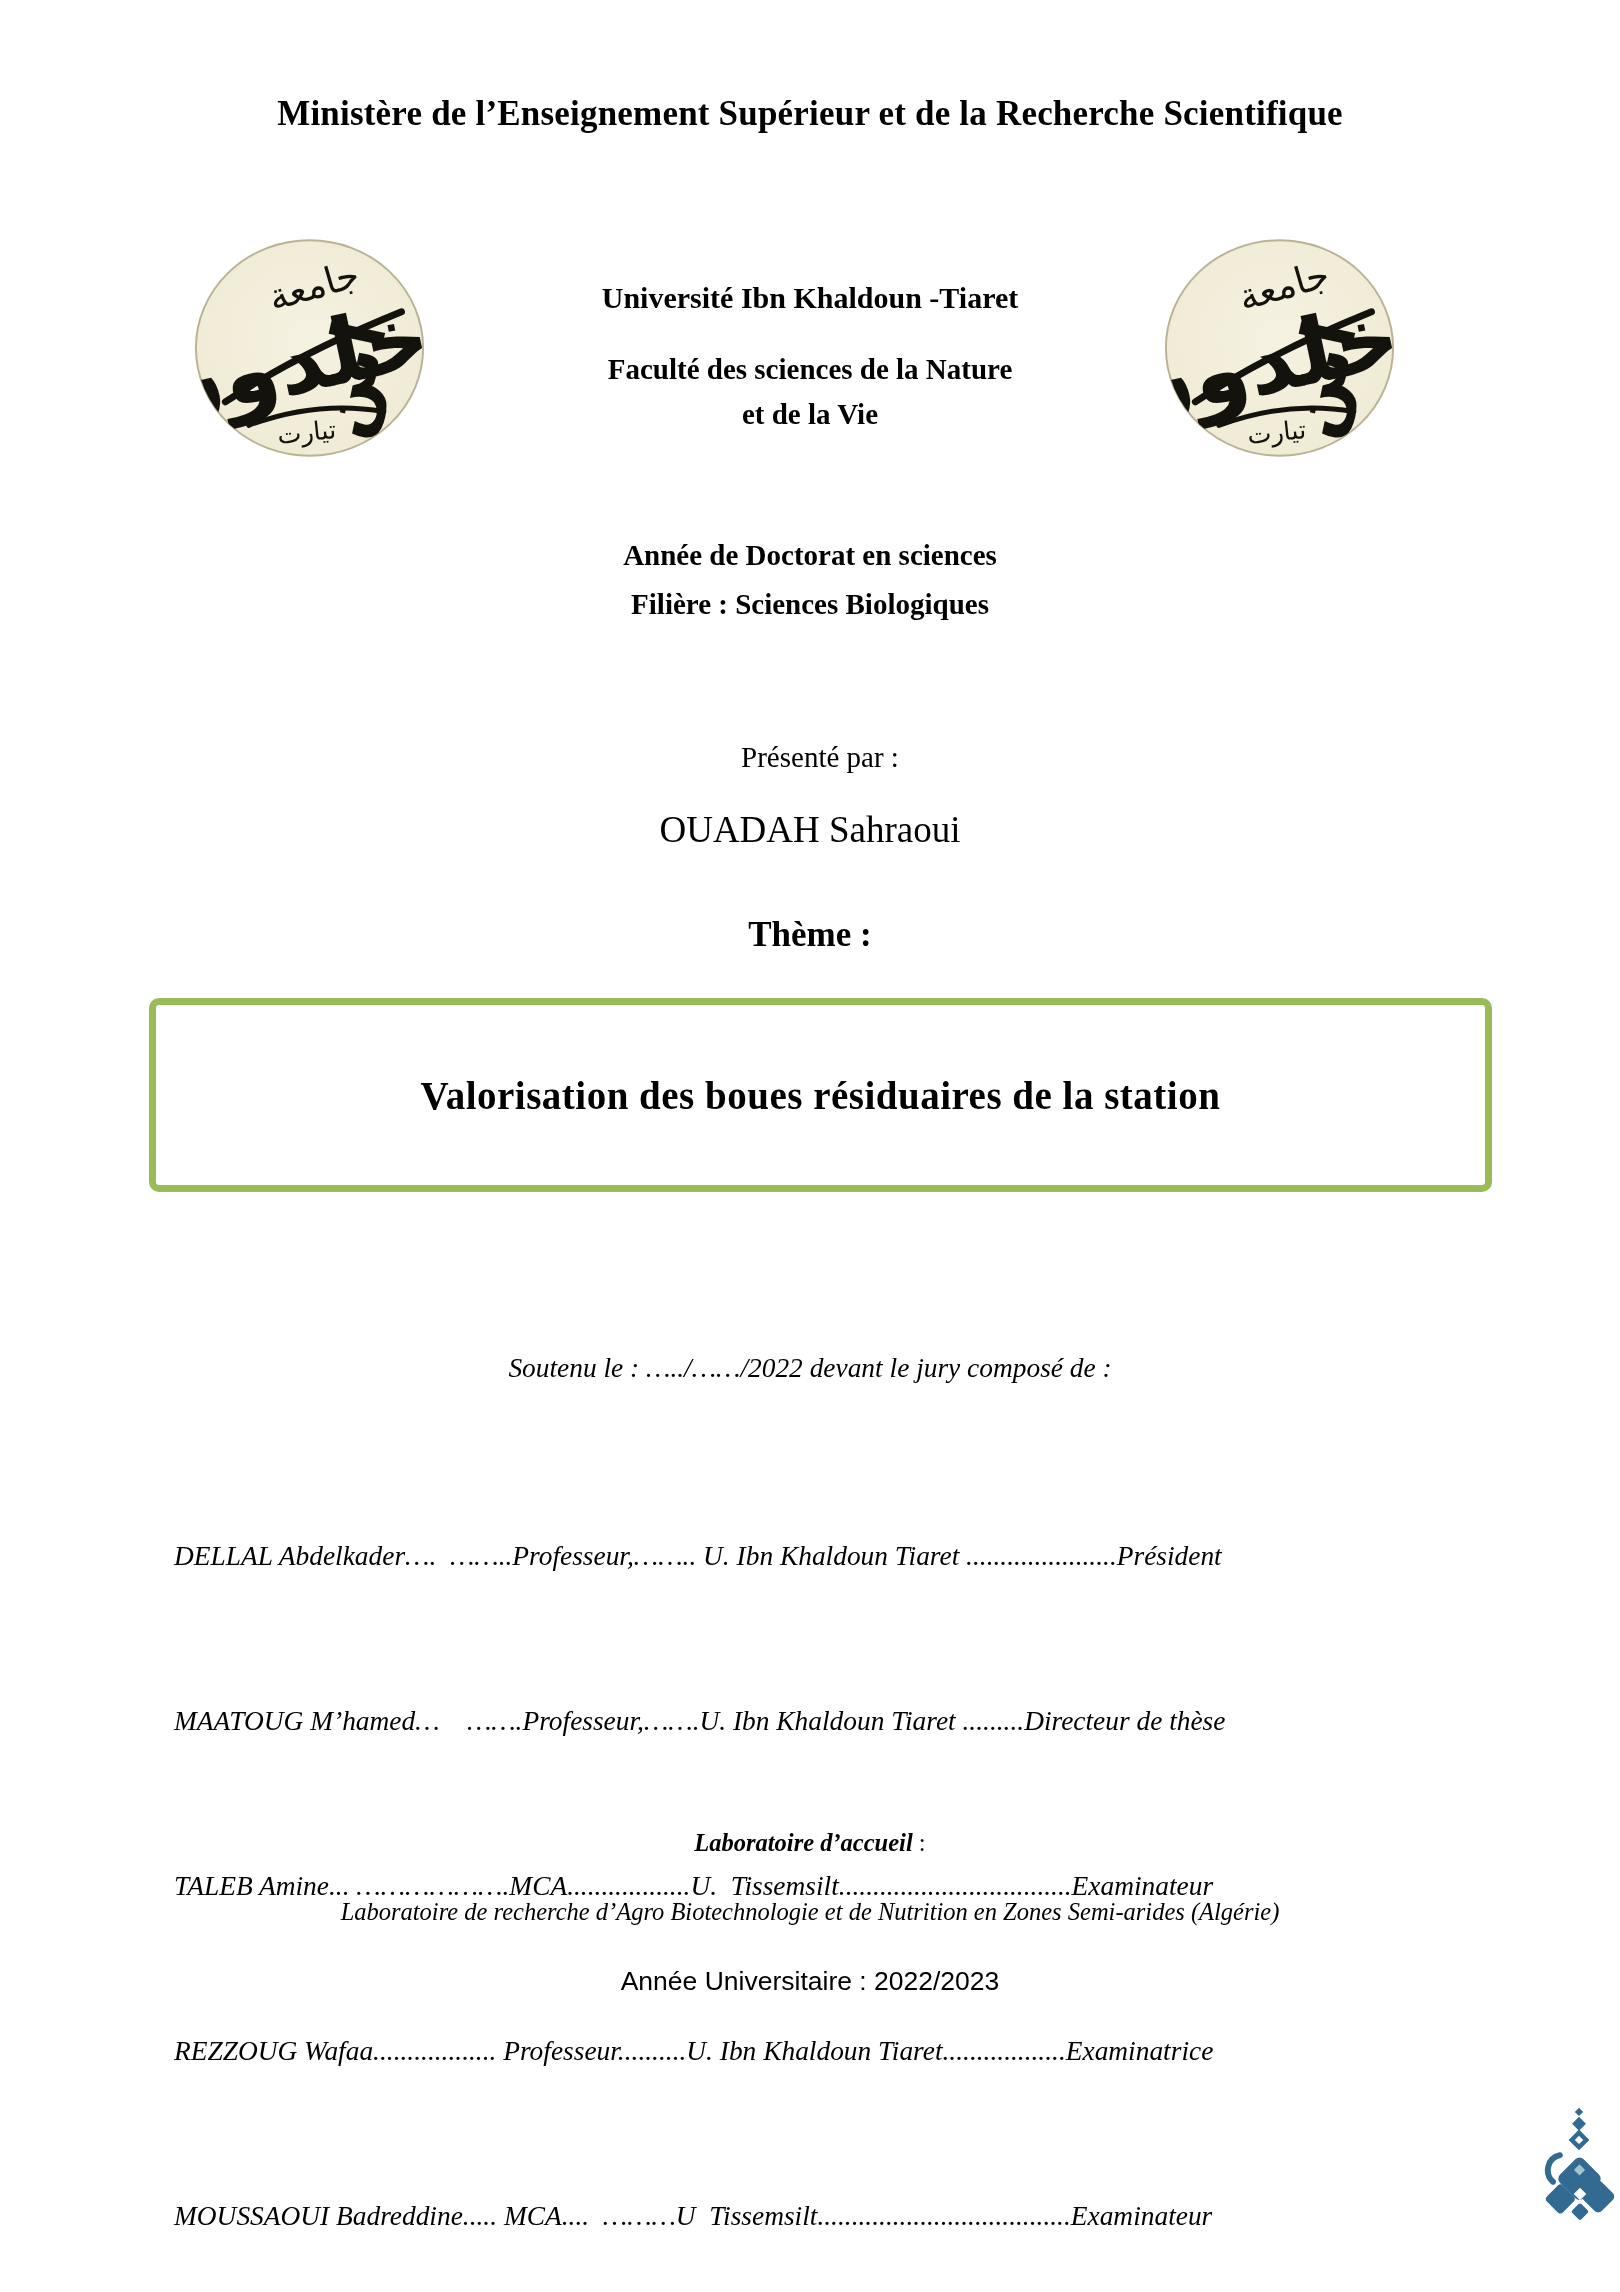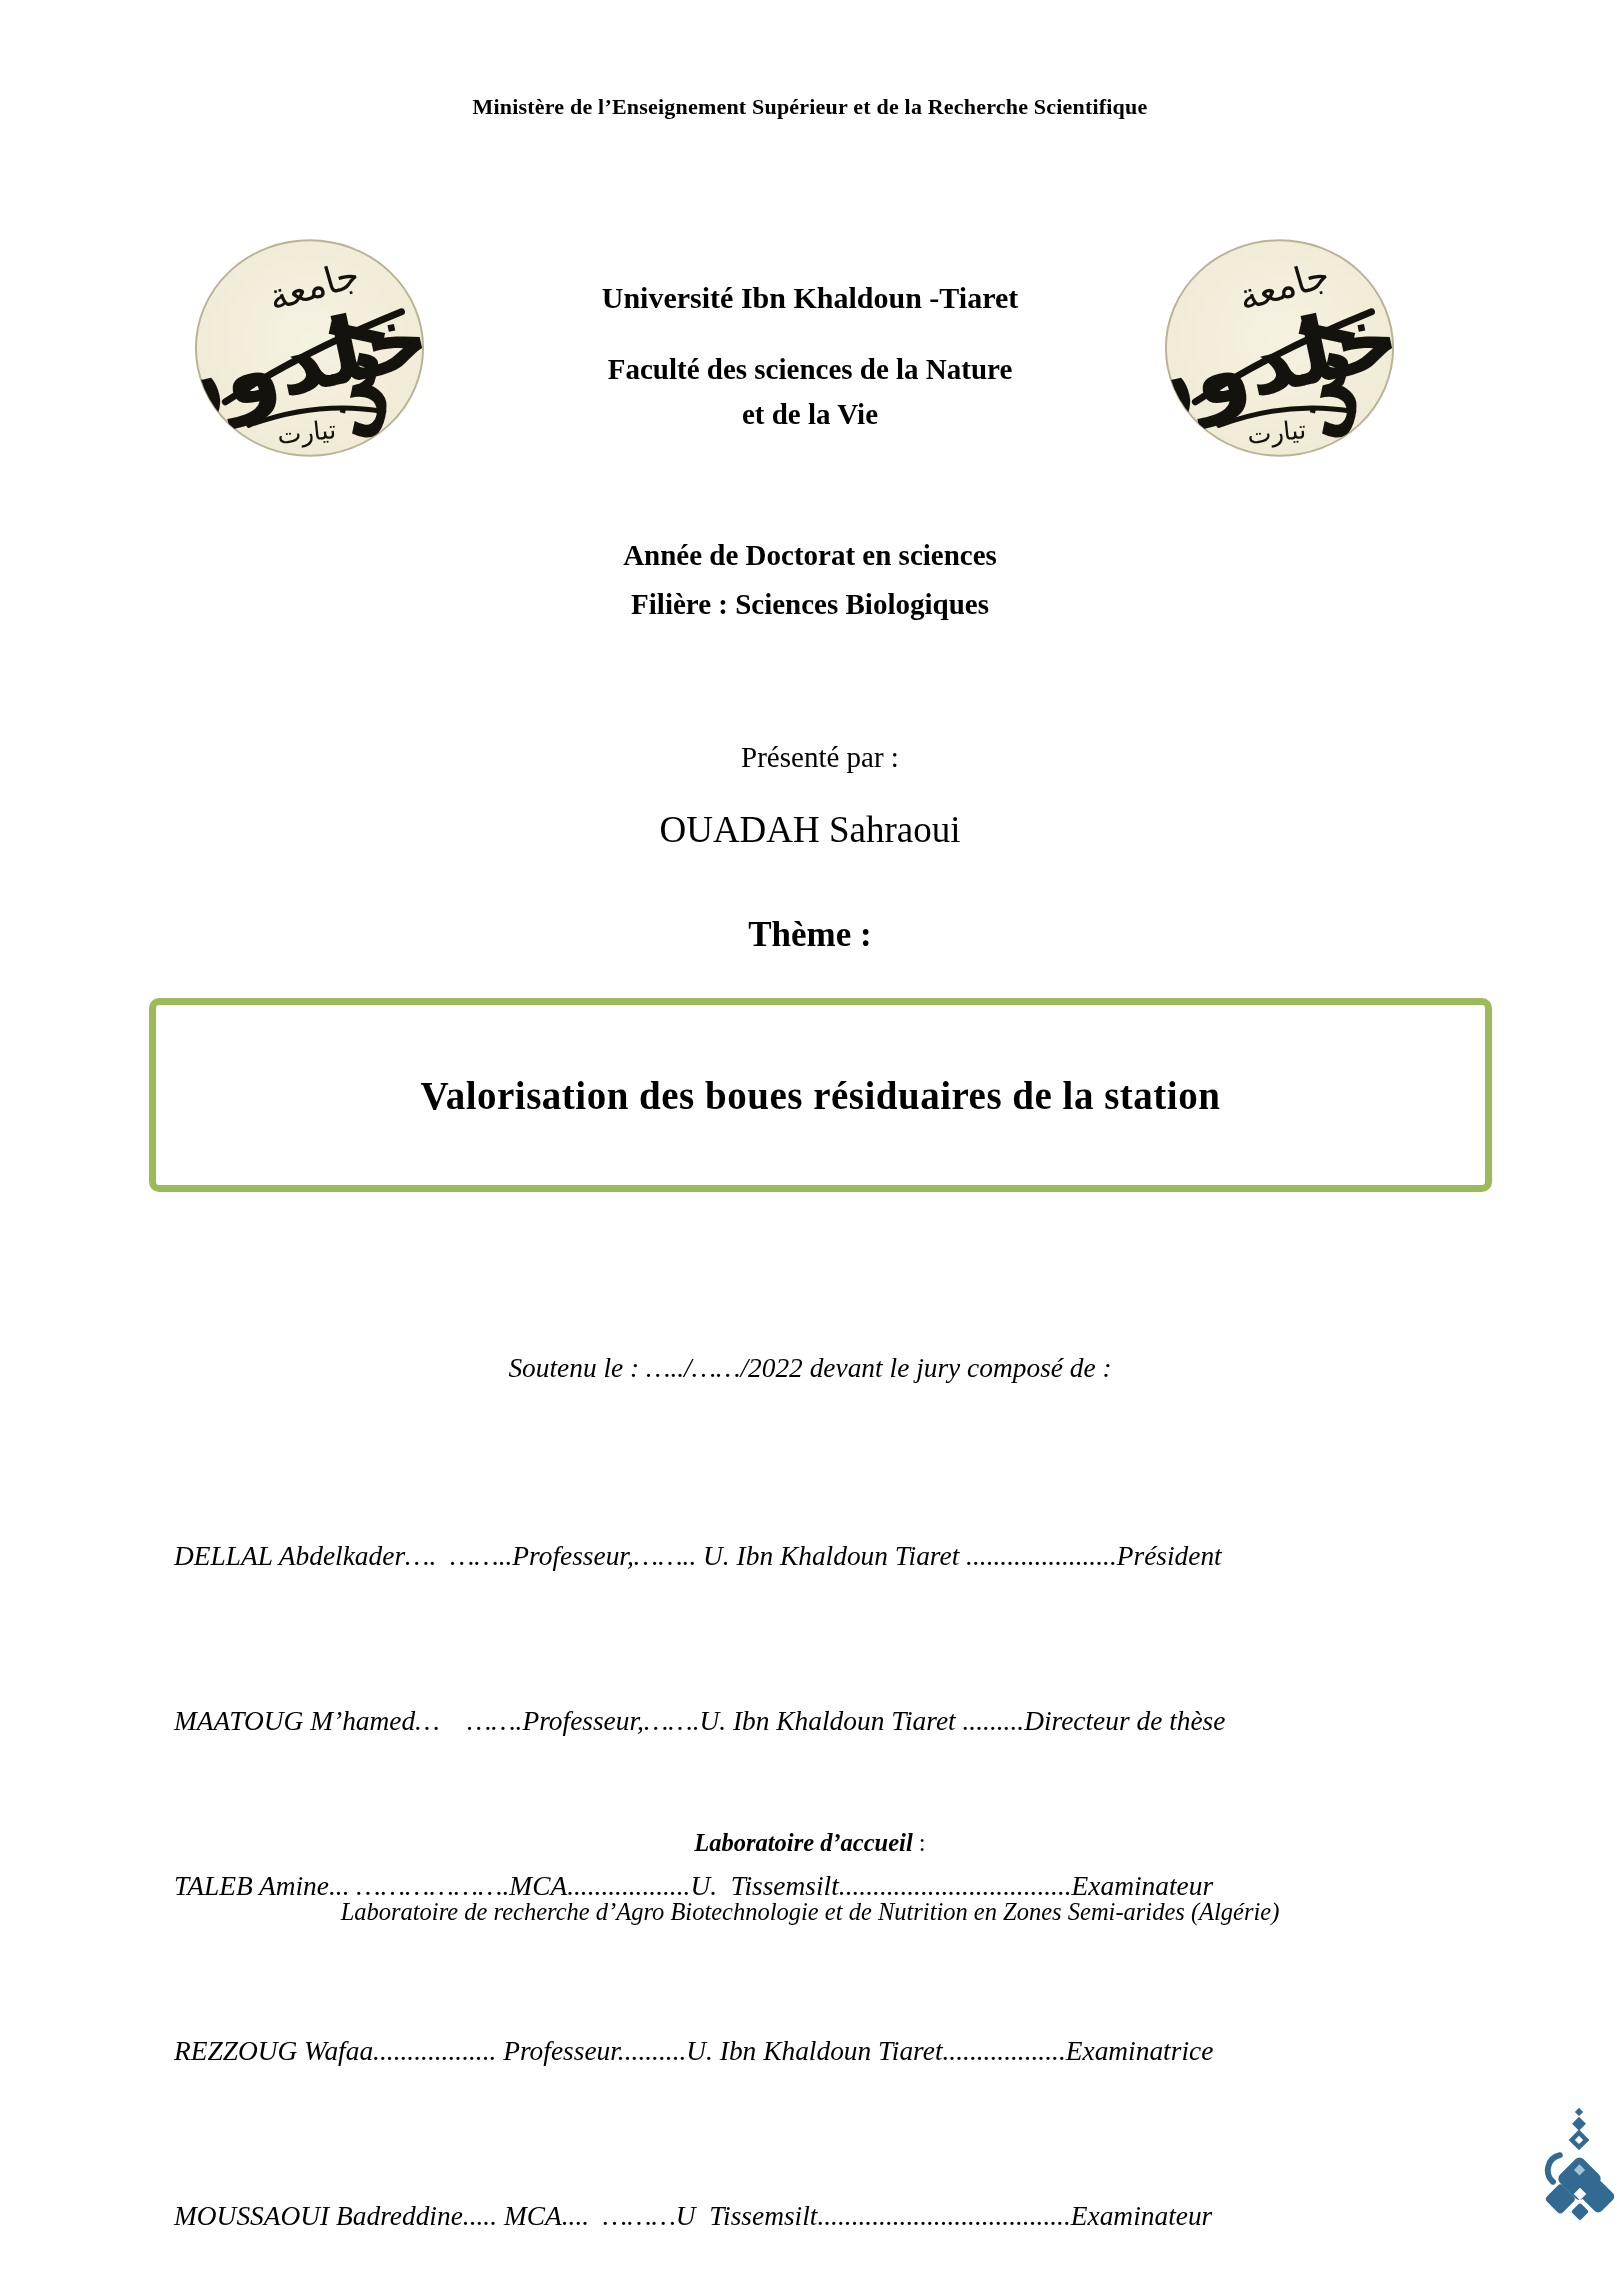--- a/index.html
+++ b/index.html
@@ -13,21 +13,21 @@
   html,body{background:#ffffff;}
   .page{
     position:relative;
     width:1620px;height:2293px;
     background:#ffffff;
     font-family:"Liberation Serif", serif;
     color:#000;
     overflow:hidden;
   }
   .centerline{position:absolute;left:0;width:100%;text-align:center;}
-  .ministry{top:94px;font-size:22px;font-weight:bold;letter-spacing:0.2px;font-family:Liberation Serif, serif;}
+  .ministry{top:94px;font-size:35px;font-weight:bold;letter-spacing:0.2px;font-family:Liberation Serif, serif;}
   .seal{position:absolute;top:237px;width:235px;height:222px;}
   .seal-left{left:192px;}
   .seal-right{left:1162px;}
   .univ-block{top:280px;font-size:30px;font-weight:bold;line-height:35px;}
   .faculty-block{top:347px;font-size:29px;font-weight:bold;line-height:45px;}
   .thesis-block{top:531px;font-size:29px;font-weight:bold;line-height:49px;}
   .presented{top:741px;font-size:29px;padding-left:20px;}
   .author{top:808px;font-size:37px;}
   .theme-label{top:915px;font-size:35px;font-weight:bold;}
   .title-box{
@@ -154,20 +154,21 @@
     <div>MOUSSAOUI Badreddine..... MCA....  ………U  Tissemsilt.....................................Examinateur</div>
     
   </div>
 
   <div class="centerline lab-label">
     <span class="lbl">Laboratoire d’accueil</span><span> :</span>
   </div>
 
   <div class="centerline lab-name">Laboratoire de recherche d’Agro Biotechnologie et de Nutrition en Zones Semi-arides (Algérie)</div>
 
+  <div class="centerline year">Année Universitaire : 2022/2023</div>
 
   <div class="wm-icon">
     <svg viewBox="0 0 74 120" width="73" height="118">
       <g fill="var(--icon-blue)">
         <rect x="33.5" y="2" width="6" height="6" transform="rotate(45 36.5 5)"></rect>
         <rect x="31.5" y="12" width="10" height="10" transform="rotate(45 36.5 17)"></rect>
         <rect x="29" y="26" width="15" height="15" transform="rotate(45 36.5 33.5)"></rect>
         <rect x="20" y="56" width="34" height="34" rx="6" transform="rotate(45 37 73)"></rect>
         <rect x="43" y="78" width="26" height="26" rx="5" transform="rotate(45 56 91)"></rect>
         <rect x="6" y="82" width="23" height="23" rx="4" transform="rotate(45 17.5 93.5)"></rect>

